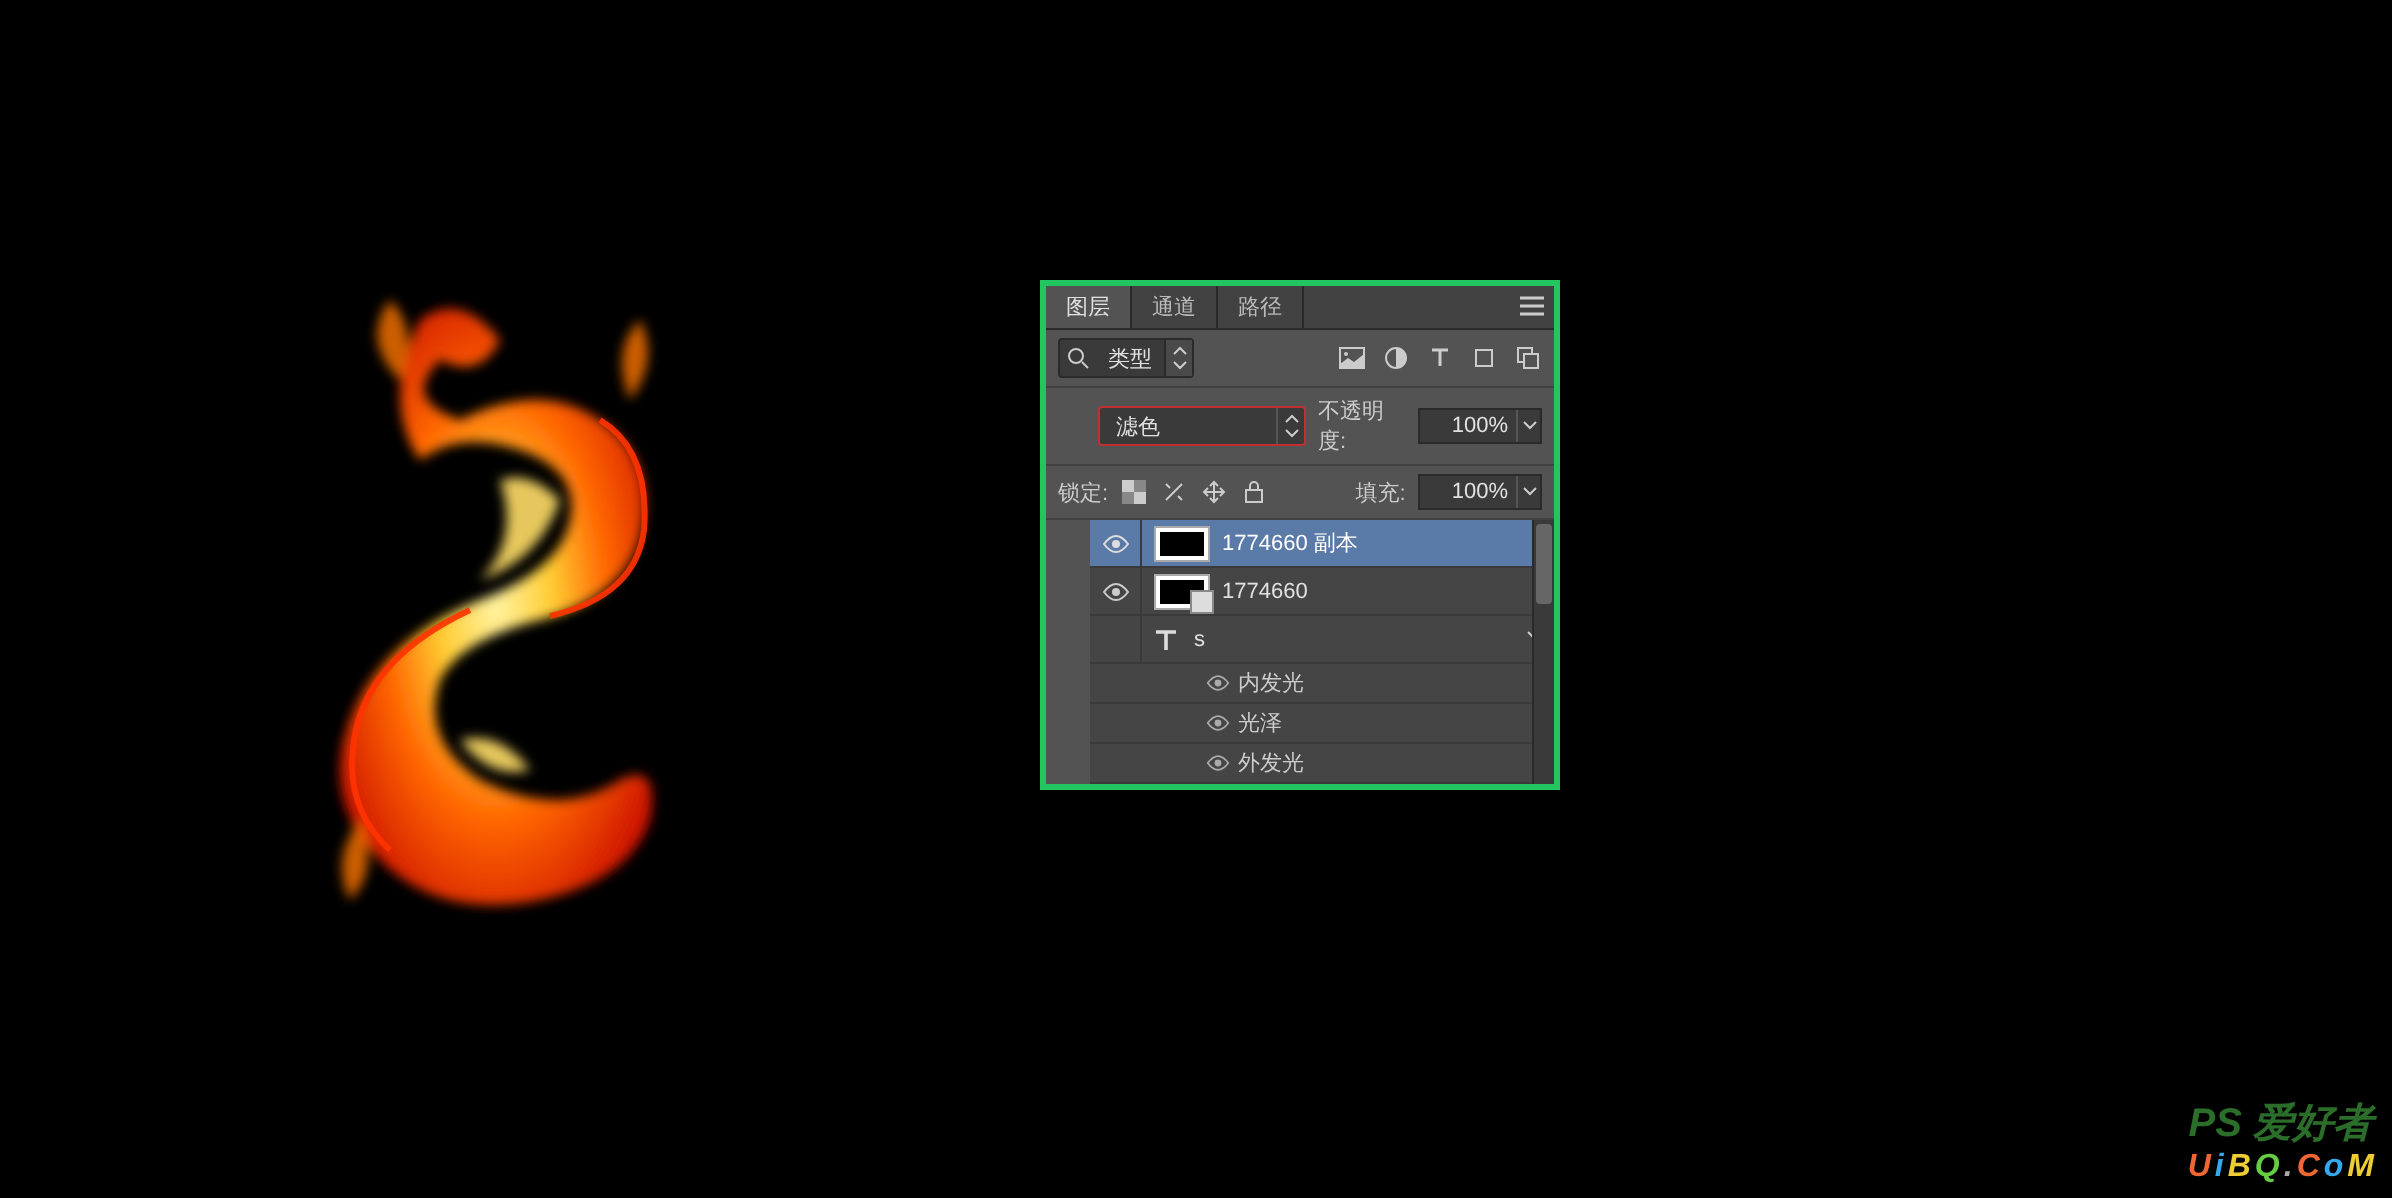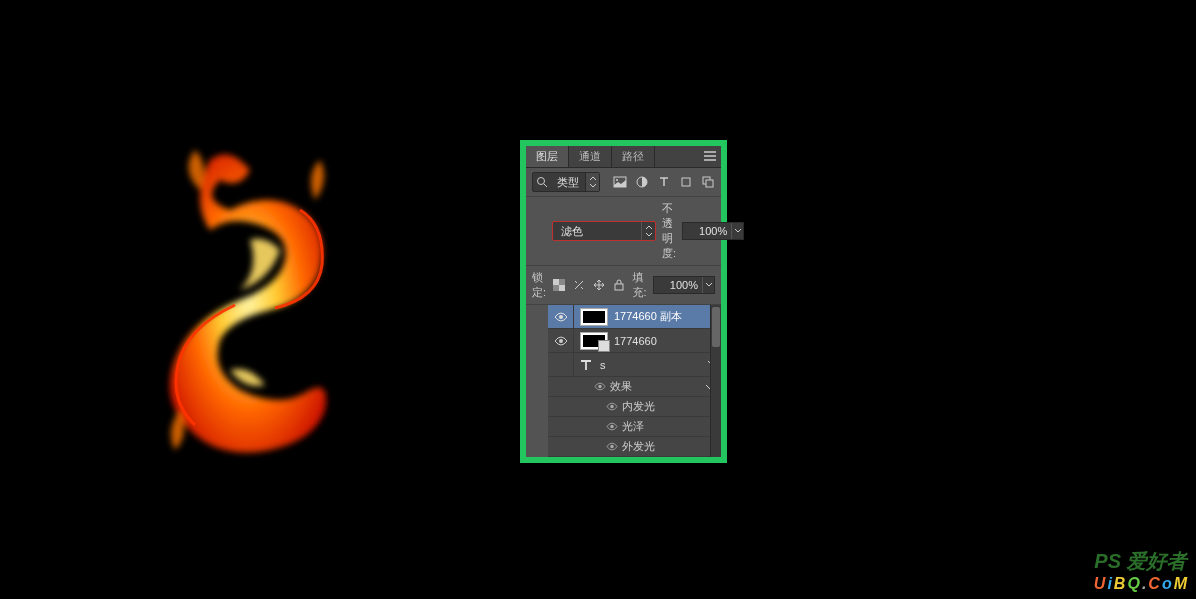--- a/index.html
+++ b/index.html
@@ -2,21 +2,21 @@
 <html><head>
 <meta charset="utf-8">
 <style>
 * { margin: 0; padding: 0; box-sizing: border-box; font-family: "Microsoft YaHei", sans-serif; }
 body { background: #000; width: 1196px; height: 599px; position: relative; overflow: hidden; }
 
 .canvas-area { position: absolute; left: 0; top: 0; width: 520px; height: 599px; display: flex; align-items: center; justify-content: center; }
 .fire-s { width: 220px; height: 320px; position: relative; }
 .fire-s svg { width: 100%; height: 100%; }
 
-.panel { position: absolute; left: 520px; top: 140px; width: 207px; background: #535353; border: 6px solid #22c55e; box-shadow: 0 2px 8px rgba(0,0,0,0.5); }
+.panel { position: absolute; left: 520px; top: 140px; width: 260px; background: #535353; border: 3px solid #22c55e; box-shadow: 0 2px 8px rgba(0,0,0,0.5); }
 .panel-tabs { display: flex; height: 22px; background: #424242; border-bottom: 1px solid #2a2a2a; position: relative; }
 .panel-tab { padding: 3px 10px; font-size: 11px; color: #bbb; border-right: 1px solid #2a2a2a; cursor: default; }
 .panel-tab.active { background: #535353; color: #e0e0e0; }
 .panel-menu { position: absolute; right: 4px; top: 4px; width: 14px; height: 12px; }
 .panel-menu svg { width: 100%; height: 100%; }
 
 .filter-row { display: flex; align-items: center; padding: 4px 6px; gap: 6px; border-bottom: 1px solid #424242; }
 .filter-select { display: flex; align-items: center; background: #3a3a3a; border: 1px solid #2a2a2a; border-radius: 2px; height: 20px; }
 .filter-select .search-ic { width: 18px; display: flex; align-items: center; justify-content: center; }
 .filter-select .lbl { font-size: 11px; color: #e0e0e0; padding: 0 6px; min-width: 26px; }
@@ -257,34 +257,20 @@
           </div>
         <span class="name">s</span>
         <span class="fx">fx</span>
         <span class="toggle">
             <svg width="10" height="8" viewBox="0 0 10 8">
               <path d="M1 2l4 4 4-4" stroke="#ccc" fill="none"></path>
             </svg>
           </span>
       </div>
 
-      <div class="sub-effect header">
-        <span class="vis">
-            <svg width="12" height="9" viewBox="0 0 14 10">
-              <path d="M1 5q6-8 12 0q-6 8-12 0z" stroke="#aaa" fill="none"></path>
-              <circle cx="7" cy="5" r="2" fill="#aaa"></circle>
-            </svg>
-          </span>
-        <span class="name">效果</span>
-        <span class="toggle">
-            <svg width="10" height="8" viewBox="0 0 10 8">
-              <path d="M1 2l4 4 4-4" stroke="#ccc" fill="none"></path>
-            </svg>
-          </span>
-      </div>
       <div class="sub-effect">
         <span class="vis">
             <svg width="12" height="9" viewBox="0 0 14 10">
               <path d="M1 5q6-8 12 0q-6 8-12 0z" stroke="#aaa" fill="none"></path>
               <circle cx="7" cy="5" r="2" fill="#aaa"></circle>
             </svg>
           </span>
         <span class="name">内发光</span>
       </div>
       <div class="sub-effect">

